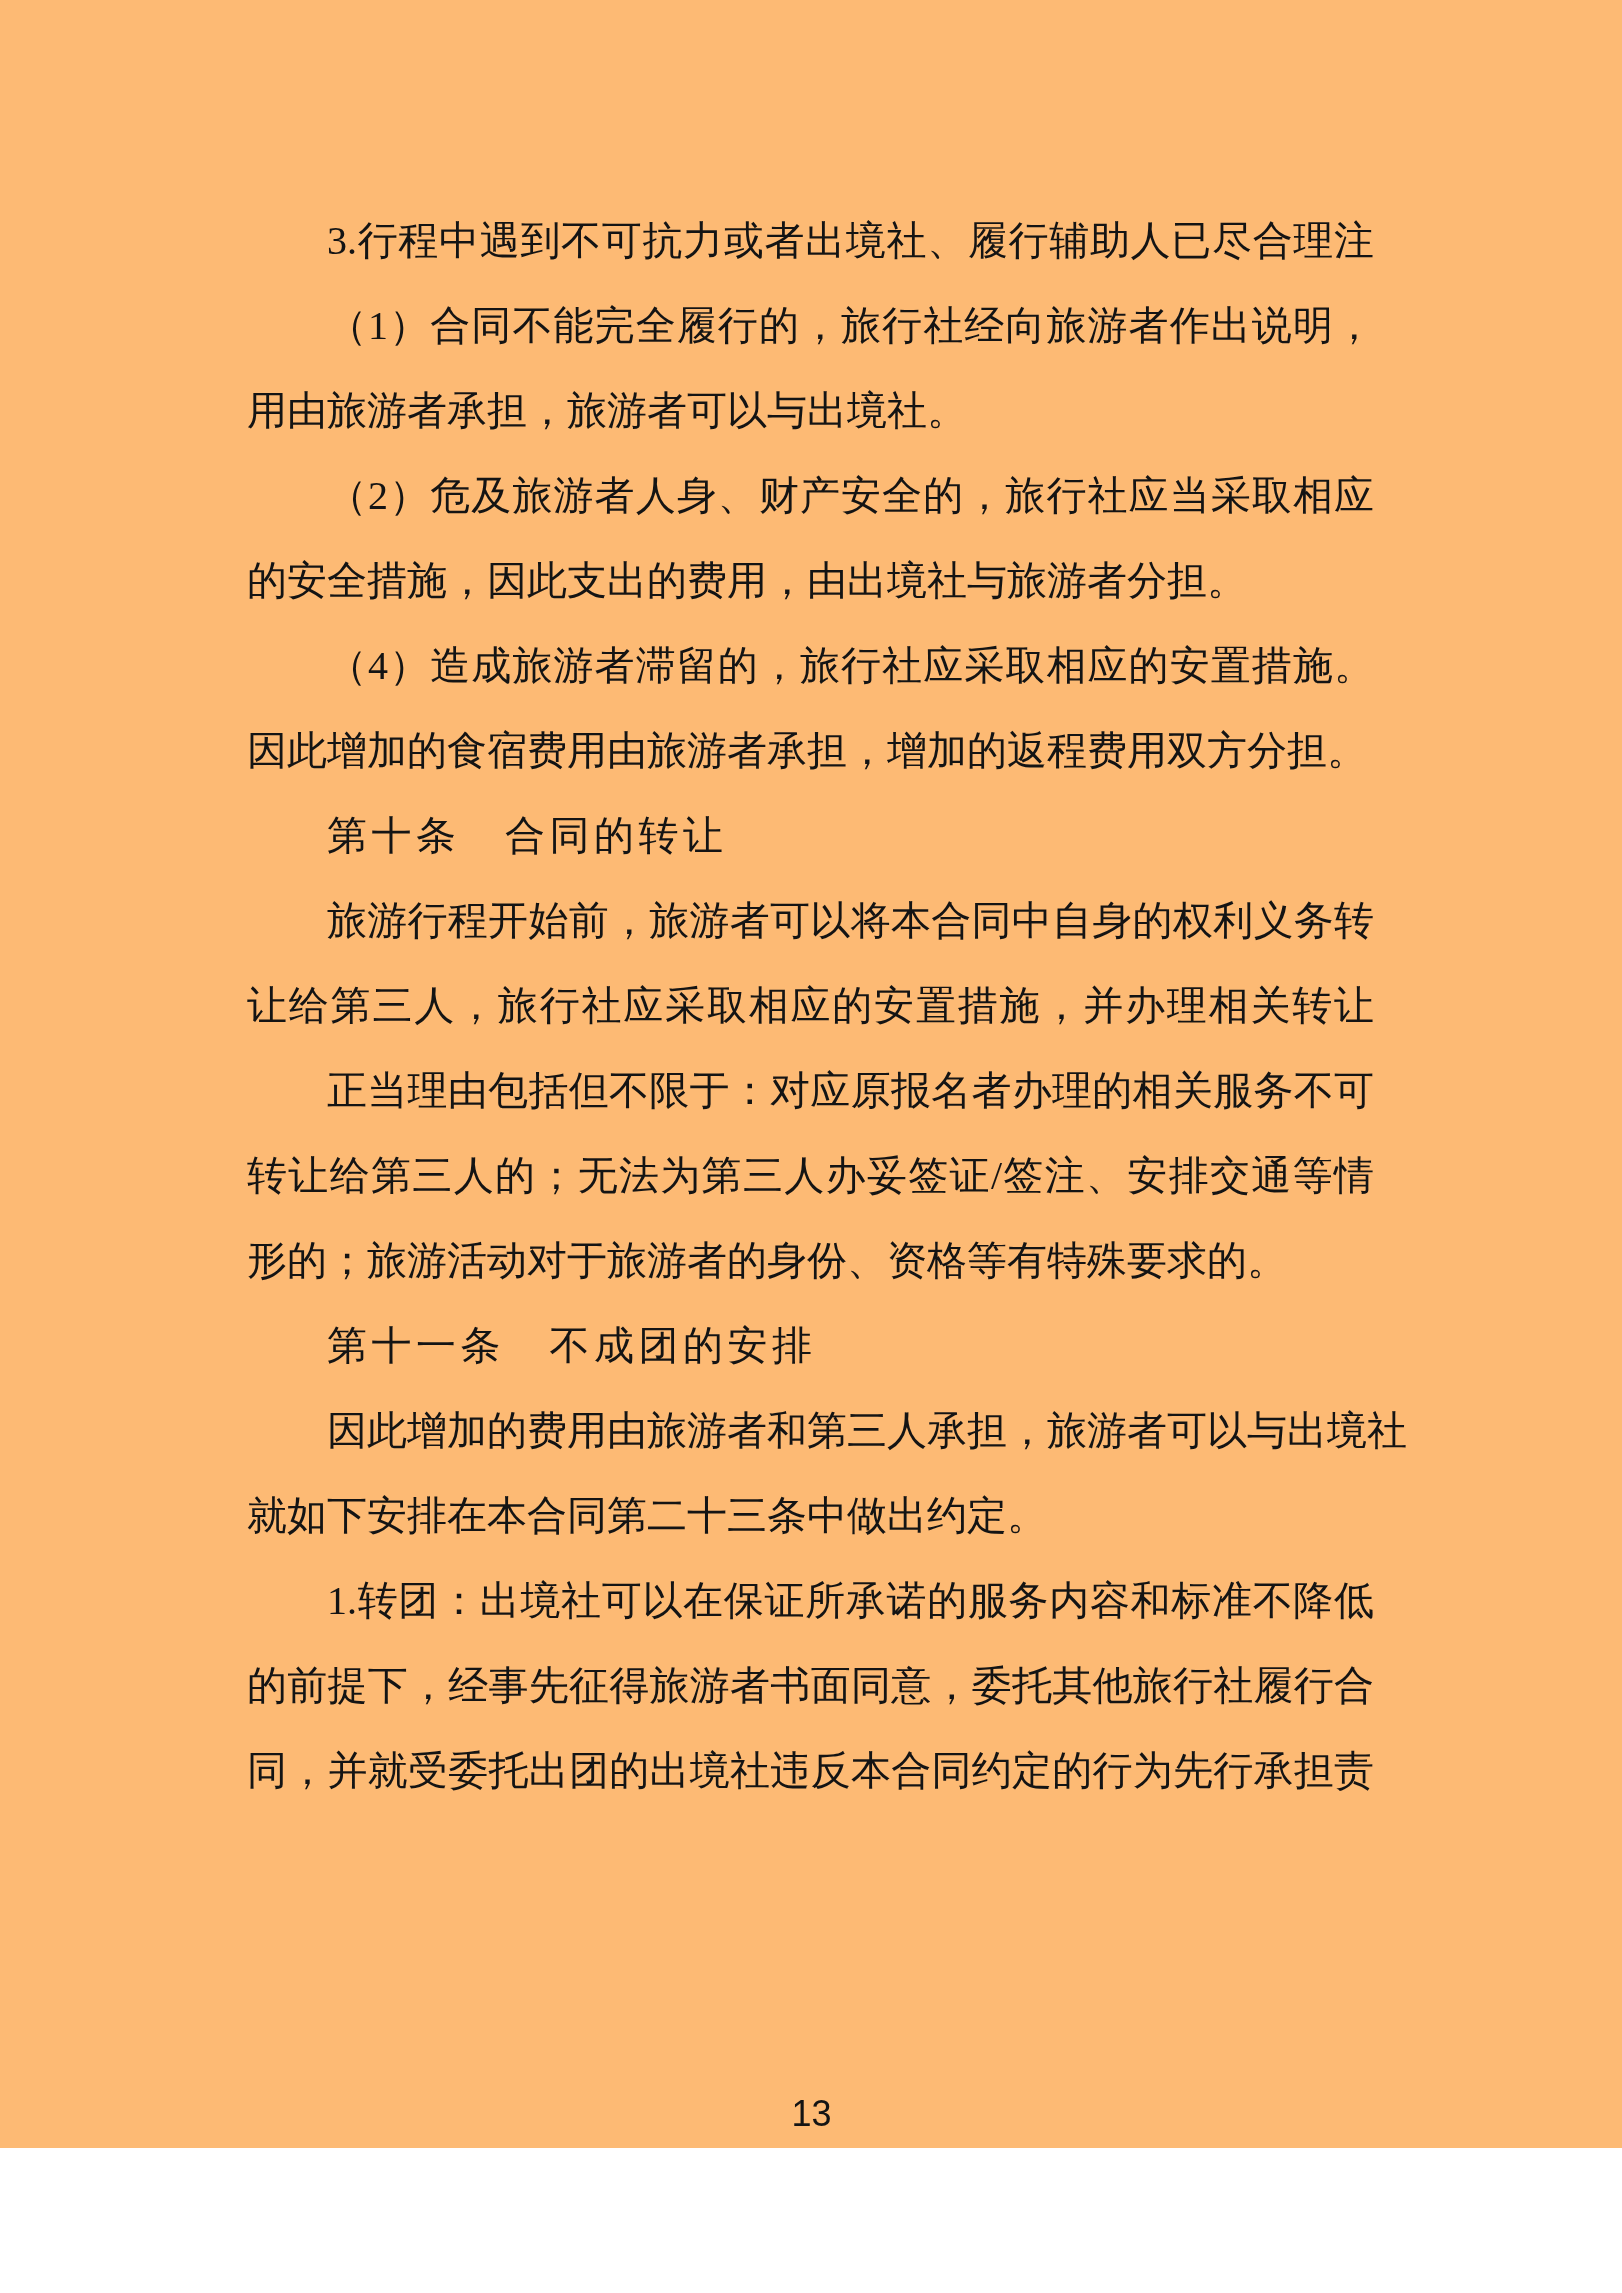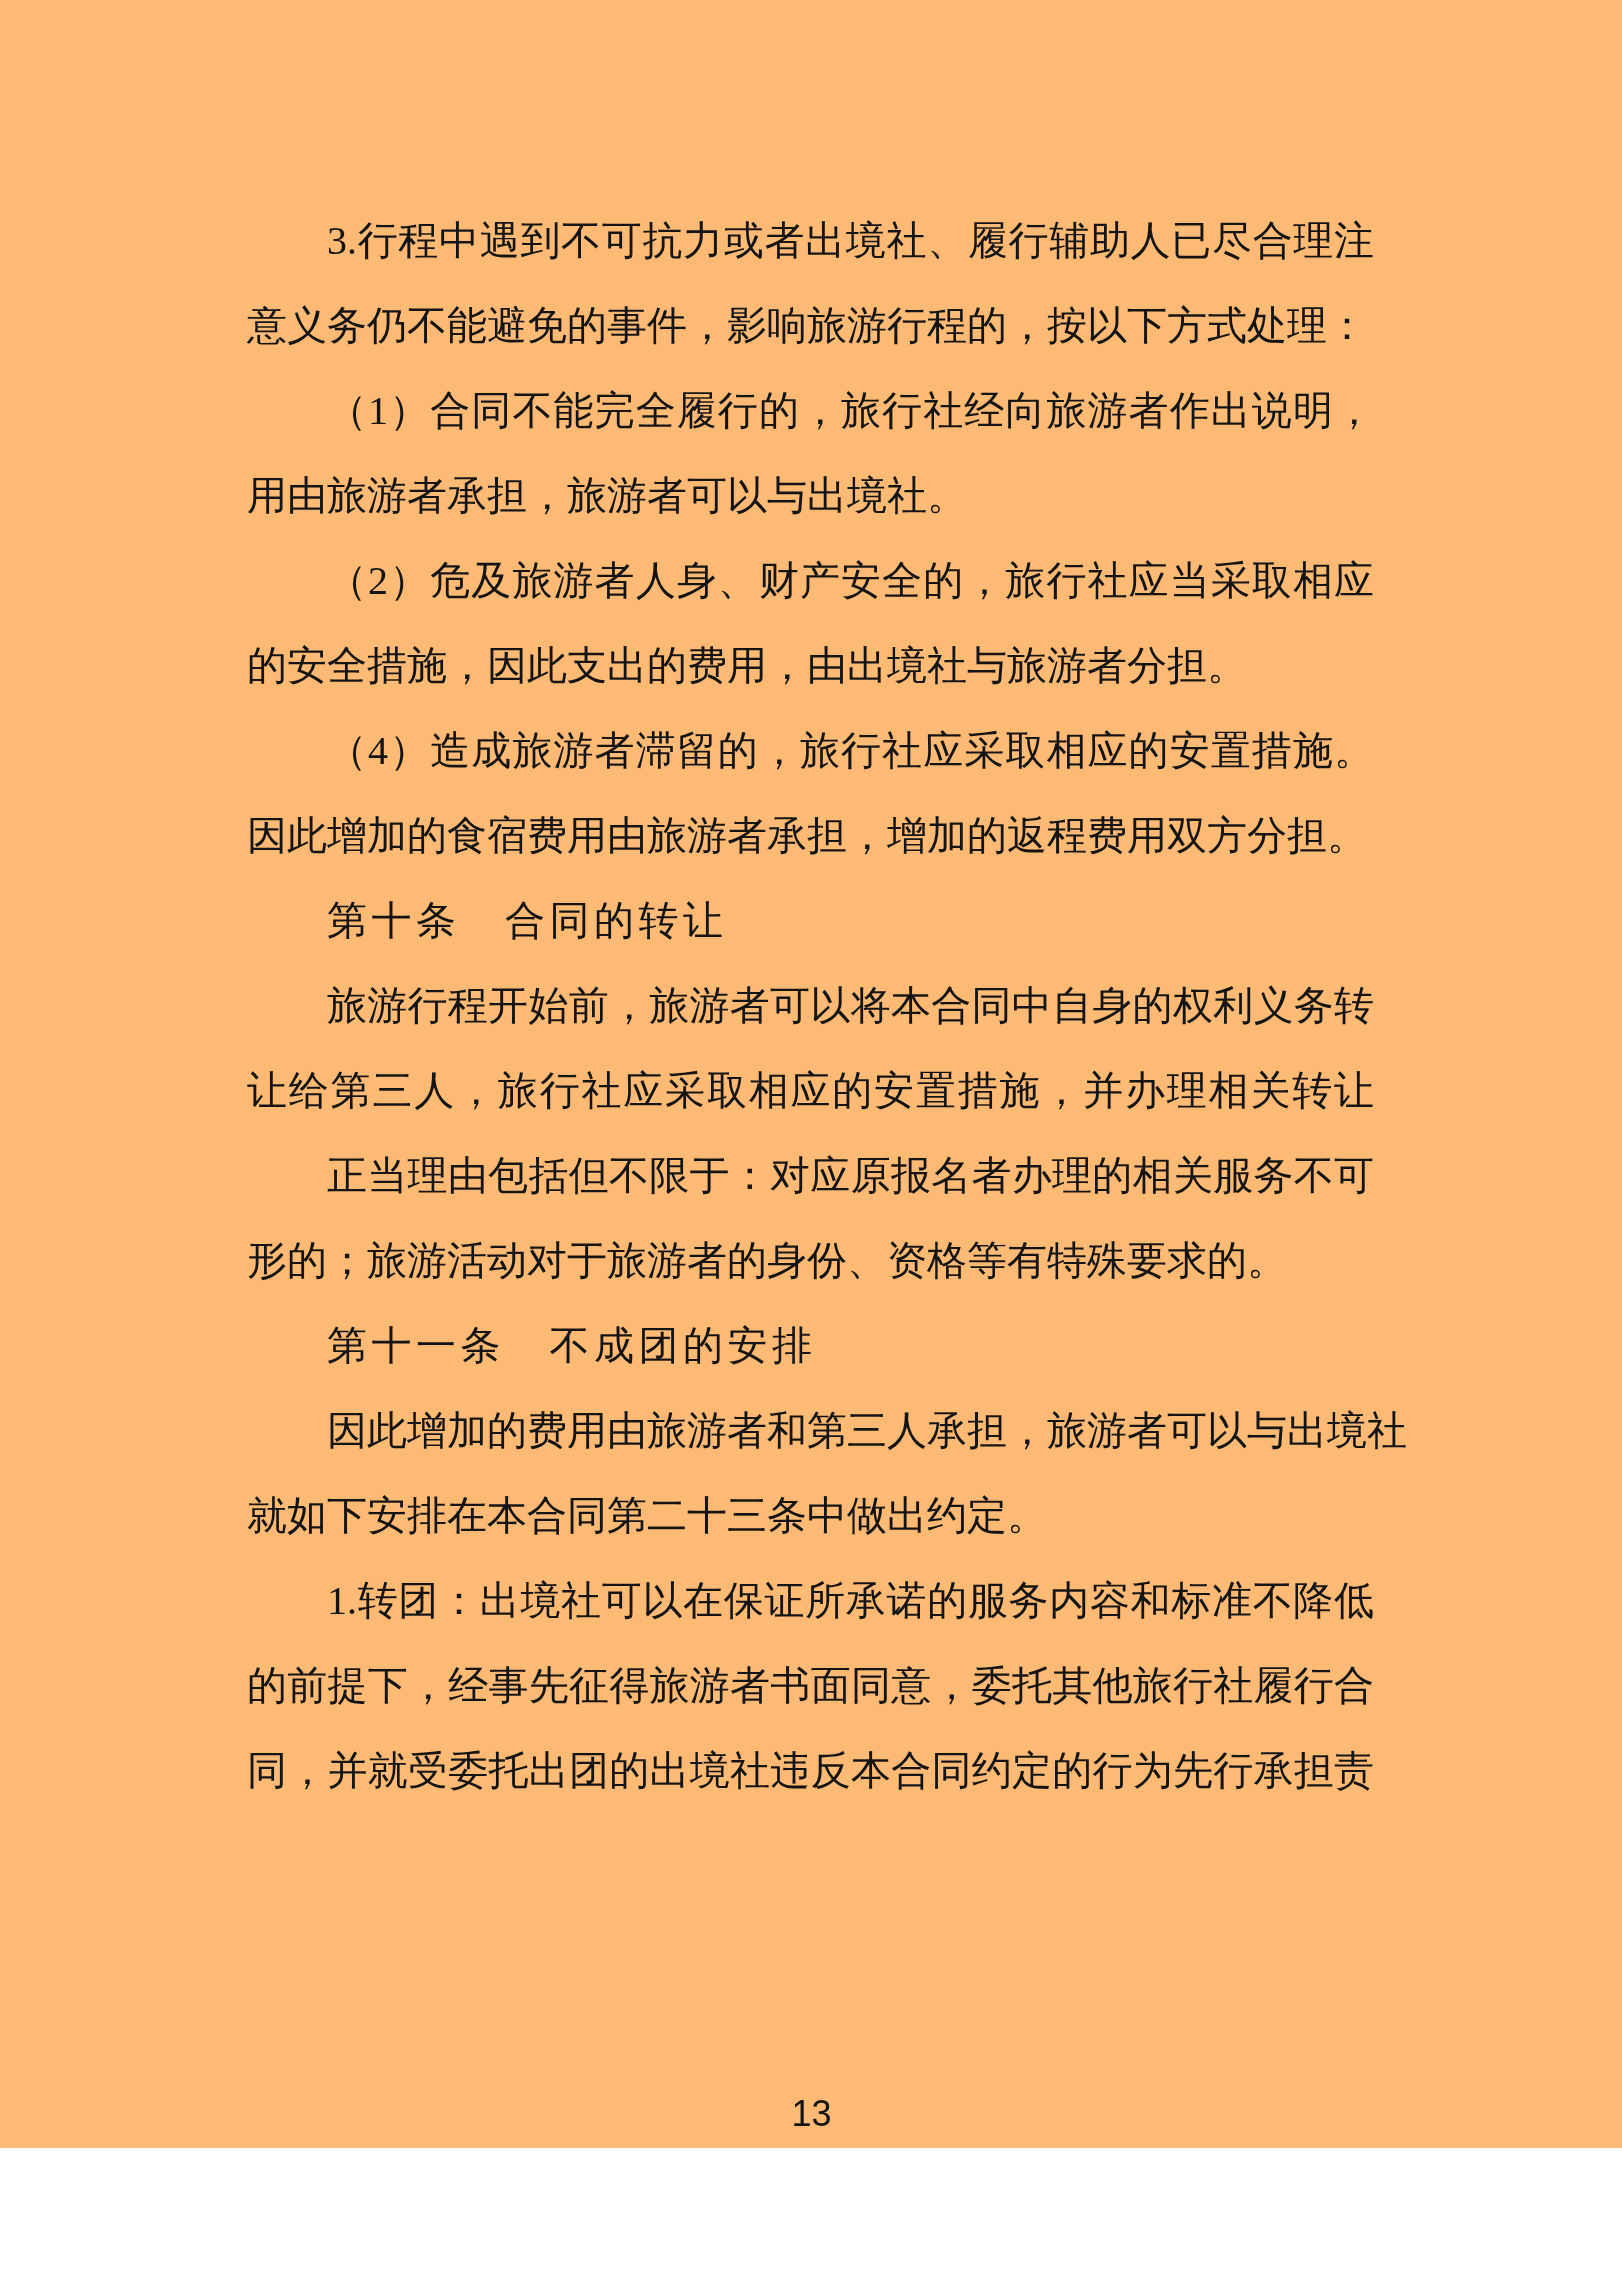--- a/index.html
+++ b/index.html
@@ -49,31 +49,31 @@
     line-height: 28px;
     color: #141414;
   }
 </style>
 </head>
 <body>
 
 <div class="page">
   <div class="body-block">
     <div class="line indent fill">3.行程中遇到不可抗力或者出境社、履行辅助人已尽合理注</div>
-    <div class="line end">意义务仍不能避免的事件，影响旅游行程的，按以下方式处理：</div>
     <div class="line indent fill">（1）合同不能完全履行的，旅行社经向旅游者作出说明，</div>
     <div class="line end">用由旅游者承担，旅游者可以与出境社。</div>
     <div class="line indent fill">（2）危及旅游者人身、财产安全的，旅行社应当采取相应</div>
     <div class="line end">的安全措施，因此支出的费用，由出境社与旅游者分担。</div>
     <div class="line indent fill">（4）造成旅游者滞留的，旅行社应采取相应的安置措施。</div>
     <div class="line end">因此增加的食宿费用由旅游者承担，增加的返程费用双方分担。</div>
     <div class="line indent heading">第十条　合同的转让</div>
     <div class="line indent fill">旅游行程开始前，旅游者可以将本合同中自身的权利义务转</div>
     <div class="line fill">让给第三人，旅行社应采取相应的安置措施，并办理相关转让</div>
     <div class="line indent fill">正当理由包括但不限于：对应原报名者办理的相关服务不可</div>
+    <div class="line fill">转让给第三人的；无法为第三人办妥签证/签注、安排交通等情</div>
     <div class="line end">形的；旅游活动对于旅游者的身份、资格等有特殊要求的。</div>
     <div class="line indent heading">第十一条　不成团的安排</div>
     <div class="line indent fill">因此增加的费用由旅游者和第三人承担，旅游者可以与出境社</div>
     <div class="line end">就如下安排在本合同第二十三条中做出约定。</div>
     <div class="line indent fill">1.转团：出境社可以在保证所承诺的服务内容和标准不降低</div>
     <div class="line fill">的前提下，经事先征得旅游者书面同意，委托其他旅行社履行合</div>
     <div class="line fill">同，并就受委托出团的出境社违反本合同约定的行为先行承担责</div>
   </div>
   <div class="pageno">13</div>
 </div>

